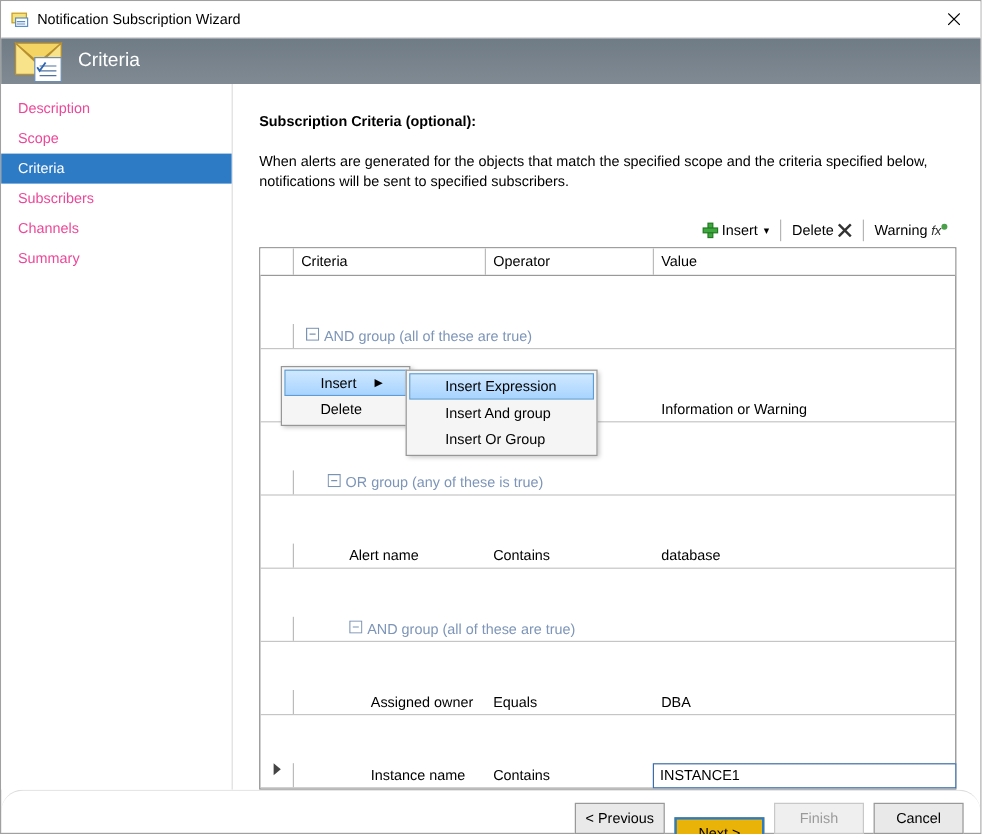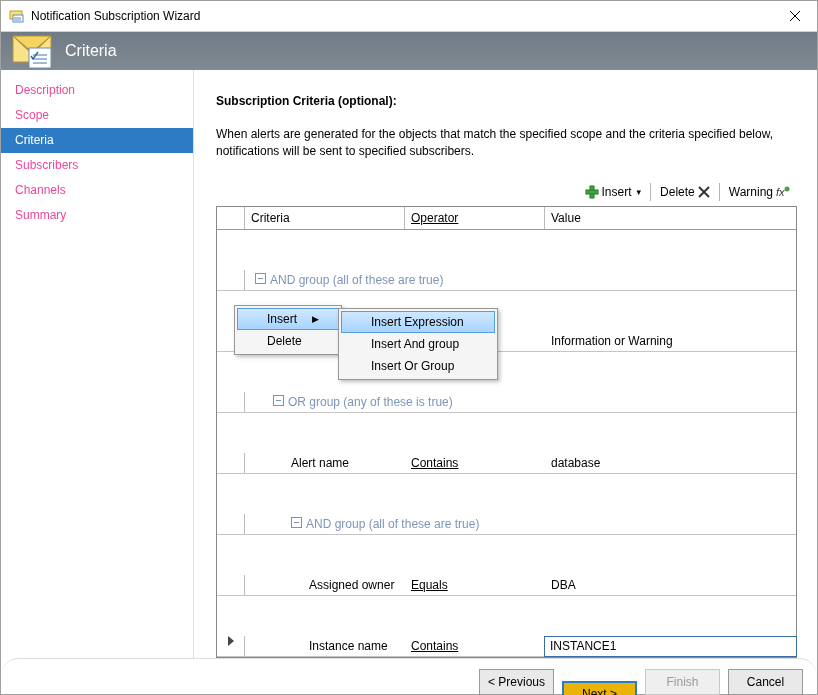--- a/index.html
+++ b/index.html
@@ -20,21 +20,21 @@
   .section-title { font-weight:700; font-size:12px; margin-bottom:18px; }
   .section-desc { margin-bottom:20px; line-height:1.4; }
   .toolbar { display:flex; justify-content:flex-end; gap:0; margin-bottom:2px; align-items:center; }
   .tbtn { display:inline-flex; align-items:center; padding:4px 6px; border:1px solid transparent; cursor:pointer; gap:3px; }
   .sep { width:1px; height:18px; background:#b5b5b5; margin:0 2px; }
   .grid-wrap { border:1px solid #888; position:relative; }
   .ghead { display:flex; background:#fff; border-bottom:1px solid #999; }
   .gcol { padding:4px 6px; border-right:1px solid #bbb; font-size:12px; }
   .c0 { width:28px; border-right:1px solid #bbb; } 
   .c1 { width:160px; }
-  .c2 { width:140px;text-decoration:underline; }
+  .c2 { width:140px; }
   .c3 { flex:1; border-right:none; }
   .grow { display:flex; border-bottom:1px solid #c5c5c5; font-size:12px; align-items:stretch; min-height:22px; }
   .grow .cell { padding:3px 6px; display:flex; align-items:flex-start;margin-top:40px; }
   .grow .c0 { justify-content:center; padding:0; }
   .grp { color:#7d95b8; }
   .grp svg { margin-right:4px; }
   .rowmark { width:0; height:0; border-top:5px solid transparent; border-bottom:5px solid transparent; border-left:6px solid #444; }
   .edit-cell { border:1px solid #3b6ea5; background:#fff; margin:-1px; padding:2px 5px !important; flex:1; }
   .ctxmenu { position:absolute; background:#f5f5f5; border:1px solid #979797; box-shadow:2px 2px 4px rgba(0,0,0,0.25); z-index:50; }
   .ctxmenu .mitem { display:flex; align-items:center; padding:4px 20px 4px 8px; cursor:default; position:relative; }

